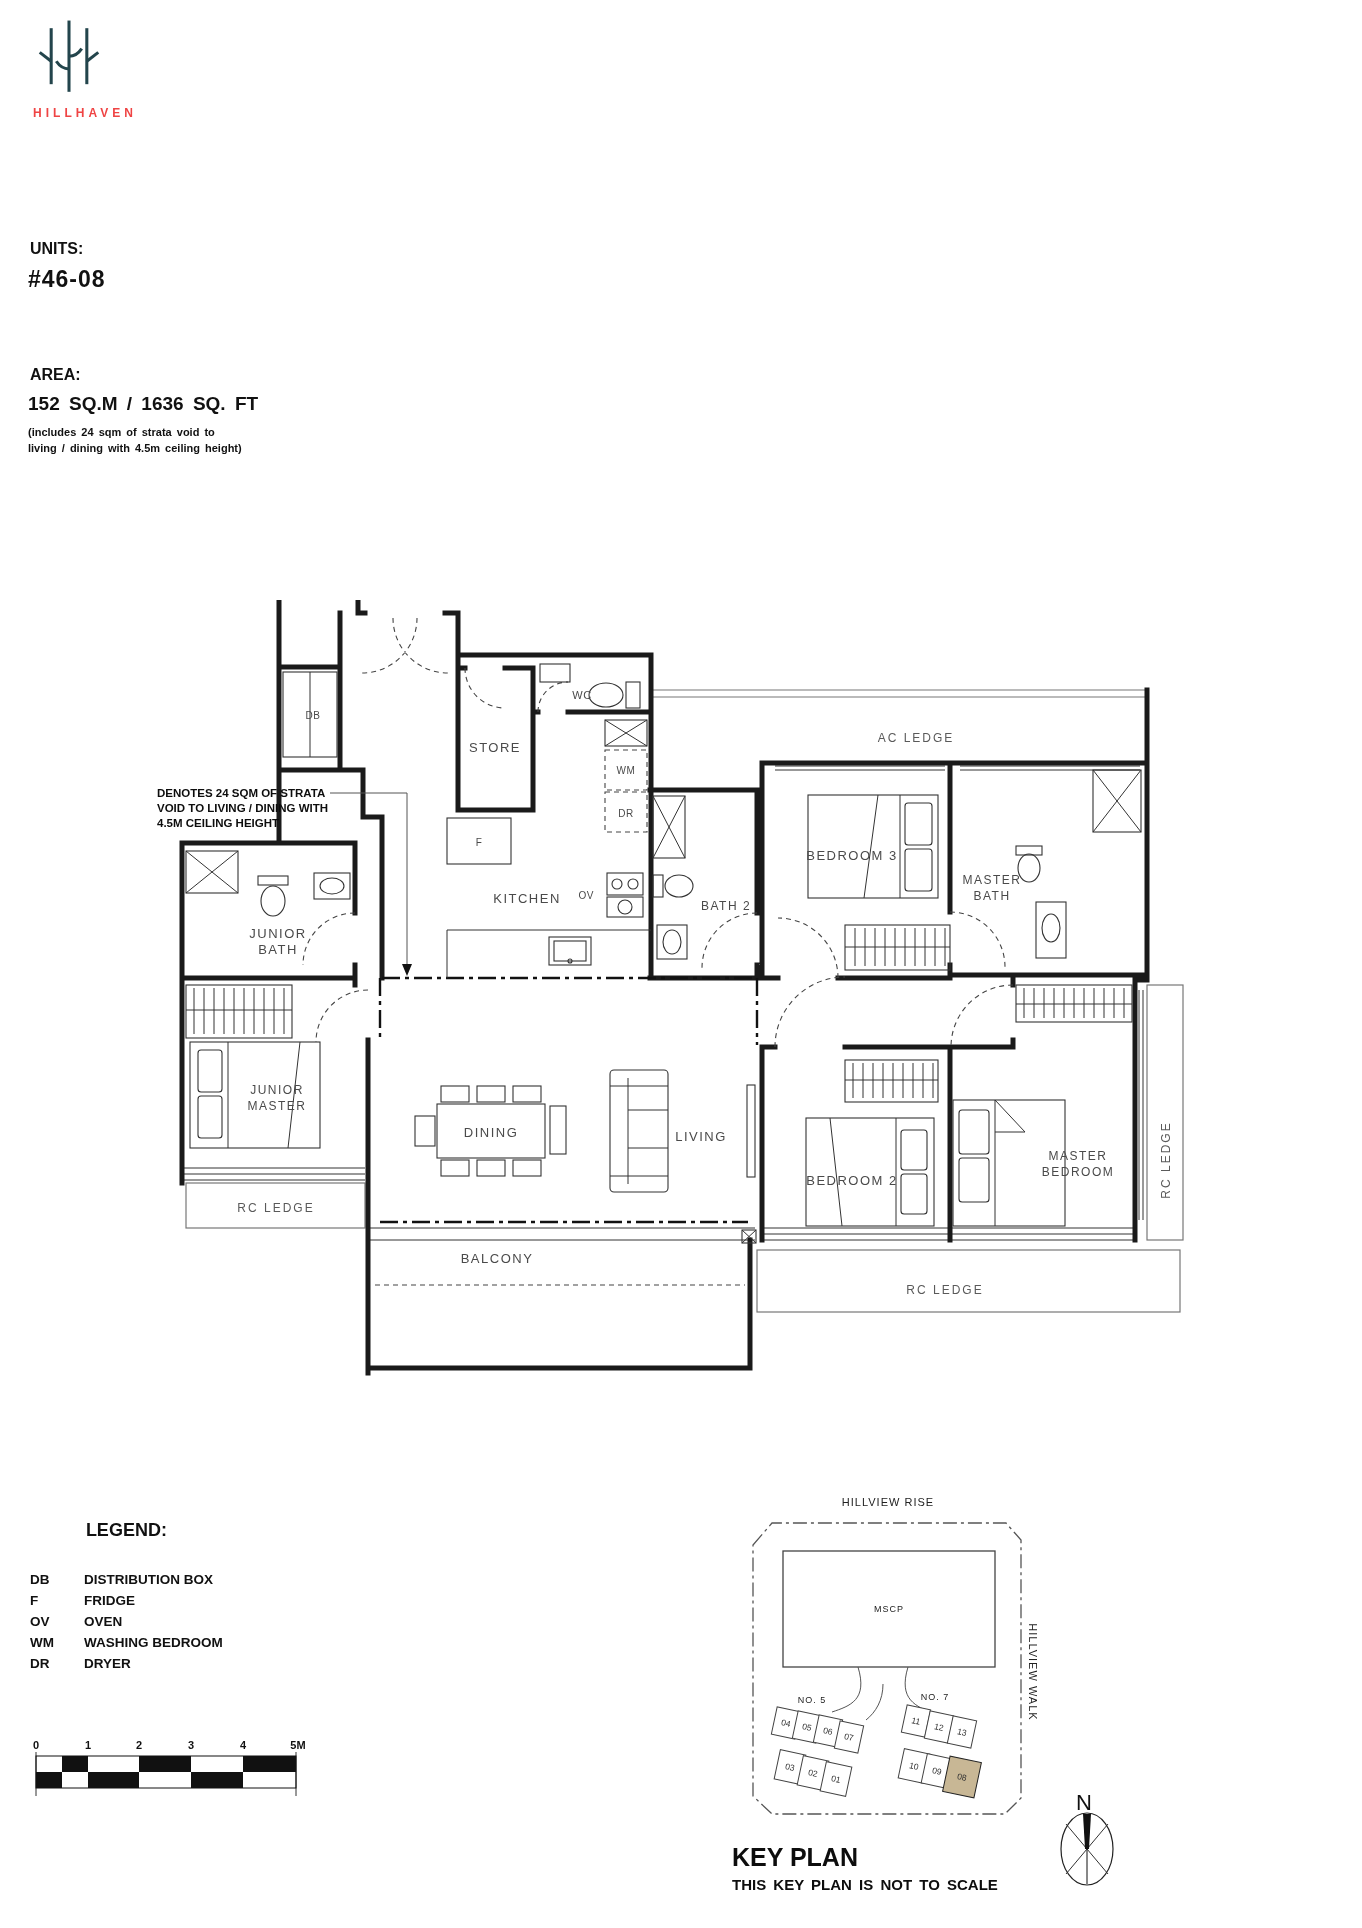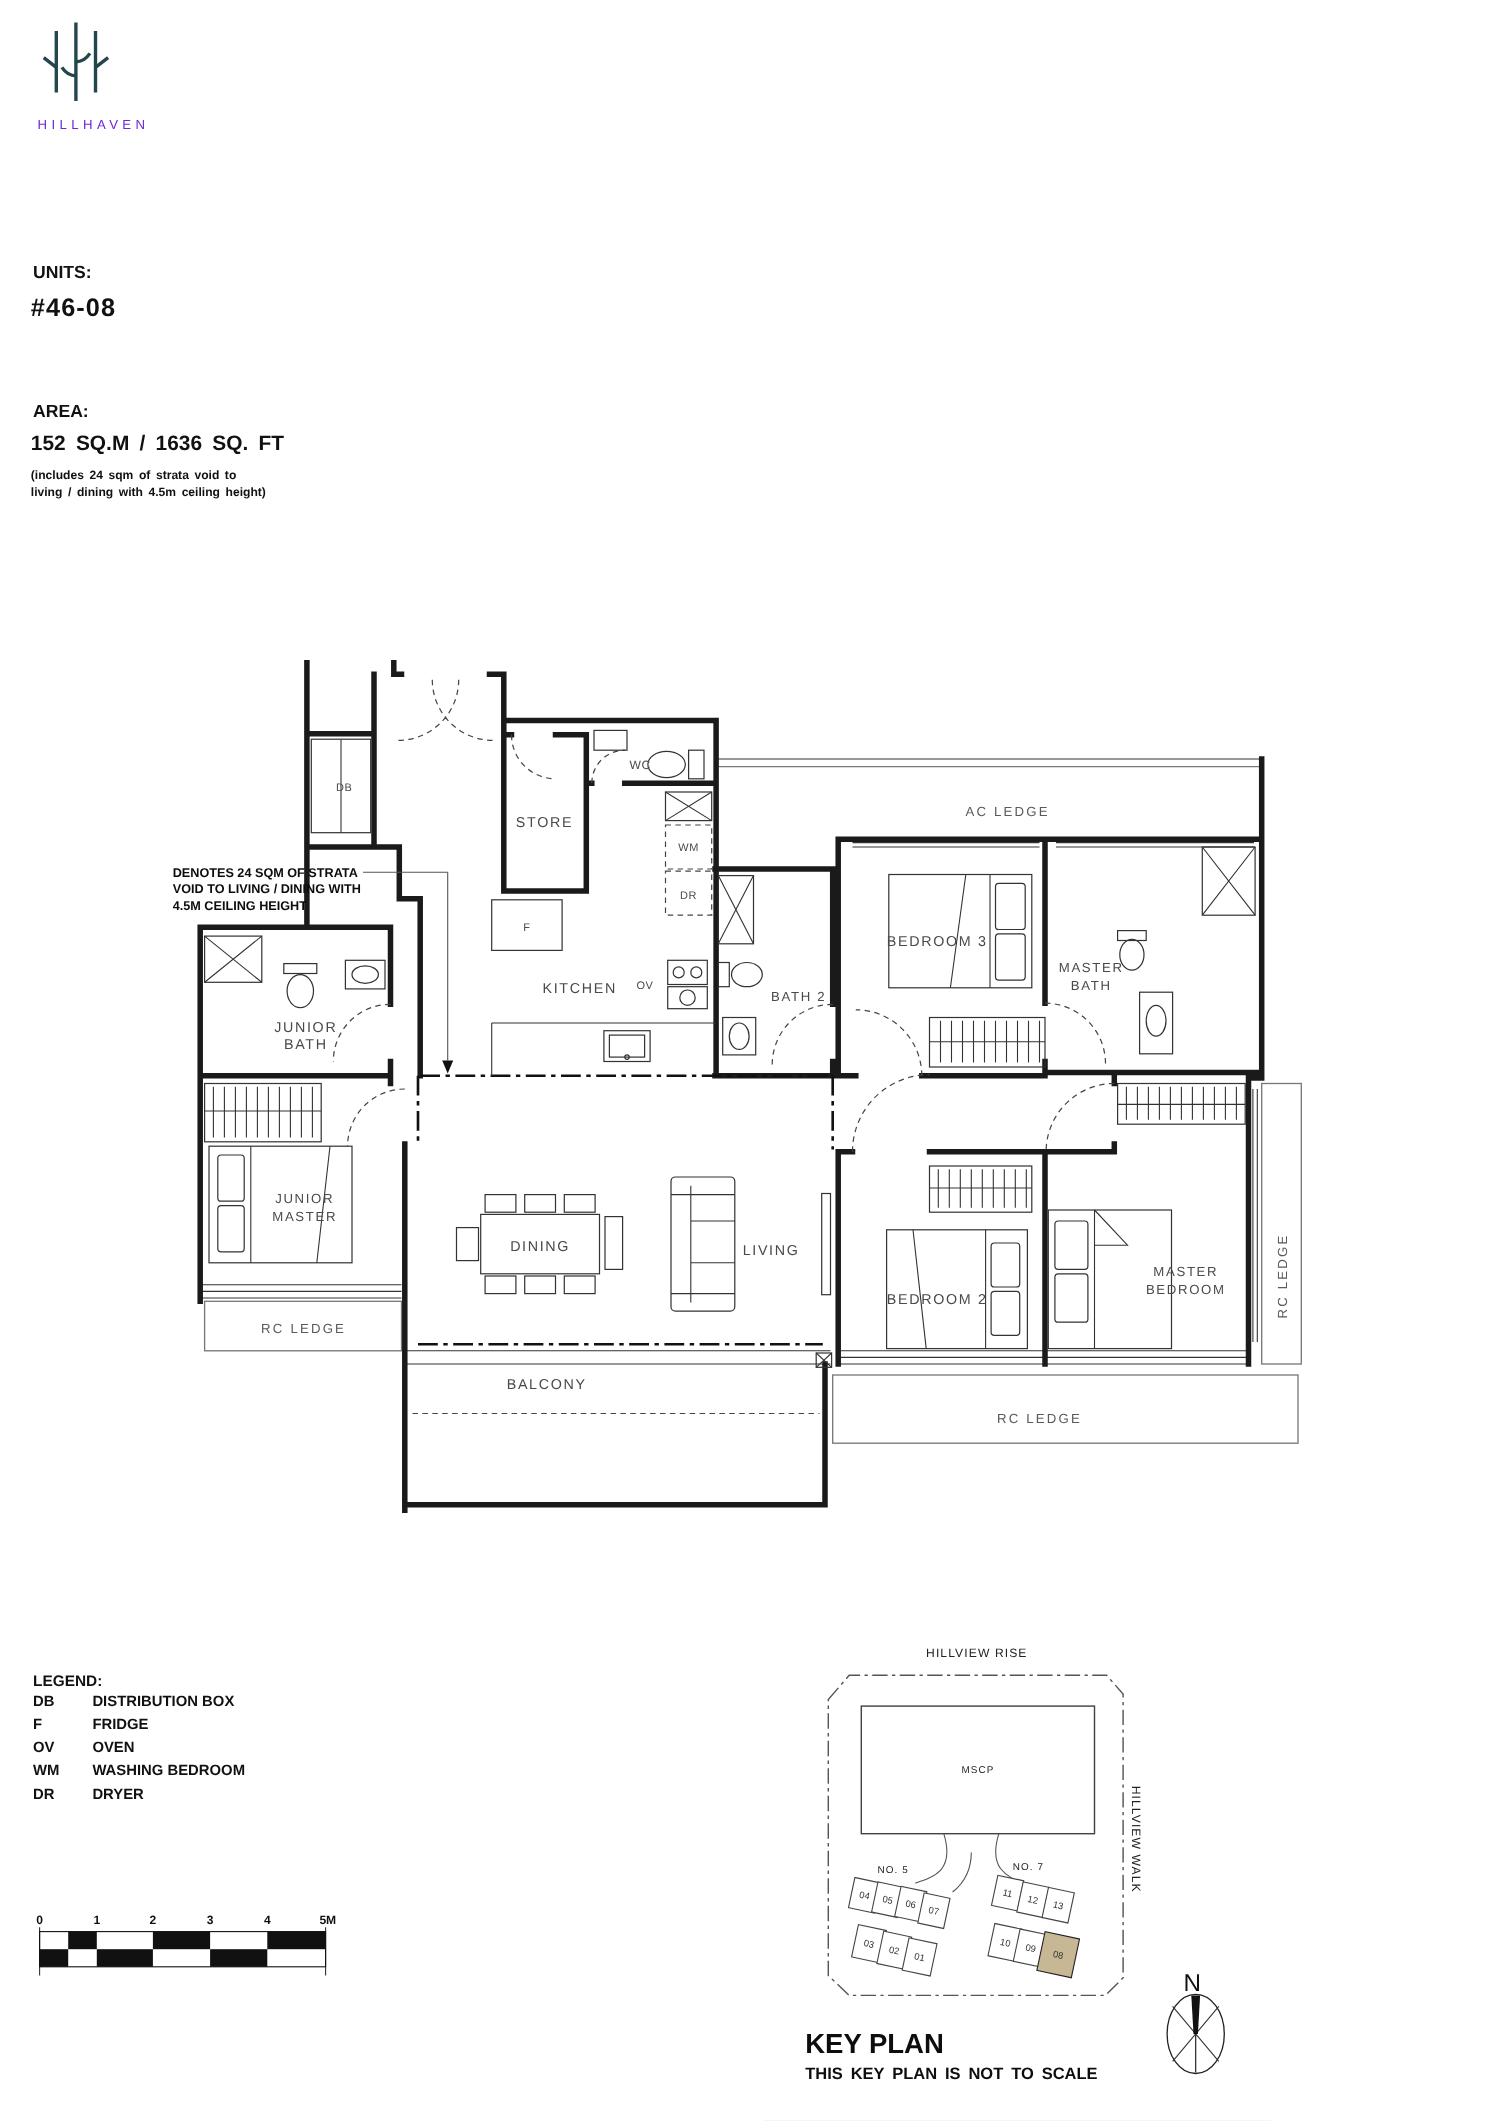--- a/index.html
+++ b/index.html
@@ -1,31 +1,31 @@
 <!DOCTYPE html>
 <html><head>
 <meta charset="utf-8">
 <style>
   html,body{margin:0;padding:0;background:#e8e8e8;}
   .page{position:relative;width:1362px;height:1928px;background:#fff;overflow:hidden;
         font-family:"Liberation Sans",sans-serif;color:#111;}
   .abs{position:absolute;}
   
   .logo-wrap{left:30px;top:18px;width:110px;text-align:center;}
-  .logo-name{margin-top:4px;font-size:12px;font-weight:400;letter-spacing:4px;color:#6d28d9;}
+  .logo-name{margin-top:4px;font-size:12px;font-weight:700;letter-spacing:4px;color:#ef4444;}
   .title{left:168px;top:14px;font-size:33px;line-height:45px;font-weight:700;letter-spacing:-.5px;color:#0d0d0d;}
   
   .units-label{left:30px;top:240px;font-size:16px;font-weight:700;}
   .unit-number{left:28px;top:266px;font-size:23px;font-weight:700;letter-spacing:1px;}
   .area-label{left:30px;top:366px;font-size:16px;font-weight:700;}
   .area-value{left:28px;top:393px;font-size:19px;font-weight:700;word-spacing:4px;text-align:right;}
   .area-note{left:28px;top:424px;font-size:11px;font-weight:700;line-height:16px;word-spacing:2px;}
   
   .legend{left:30px;top:1520px;}
-  .legend-title{font-size:14px;font-weight:700;}
+  .legend-title{font-size:18px;font-weight:700;margin-bottom:28px;text-align:center;}
   .legend-row{font-size:13.5px;font-weight:700;line-height:21px;white-space:nowrap;}
   .legend-row .abbr{display:inline-block;width:54px;}
   
   .disclaimer{left:37px;top:1842px;font-size:13.5px;font-weight:700;line-height:23px;word-spacing:5px;}
   .disclaimer .lbl{position:absolute;left:0;top:0;}
   .disclaimer .txt{margin-left:101px;}
   
   svg{display:block;}
   .rm{font-family:"Liberation Sans",sans-serif;font-size:13px;fill:#4a4a4a;letter-spacing:1.5px;text-anchor:middle;}
   .rm-s{font-family:"Liberation Sans",sans-serif;font-size:10px;fill:#4a4a4a;letter-spacing:.5px;text-anchor:middle;}

